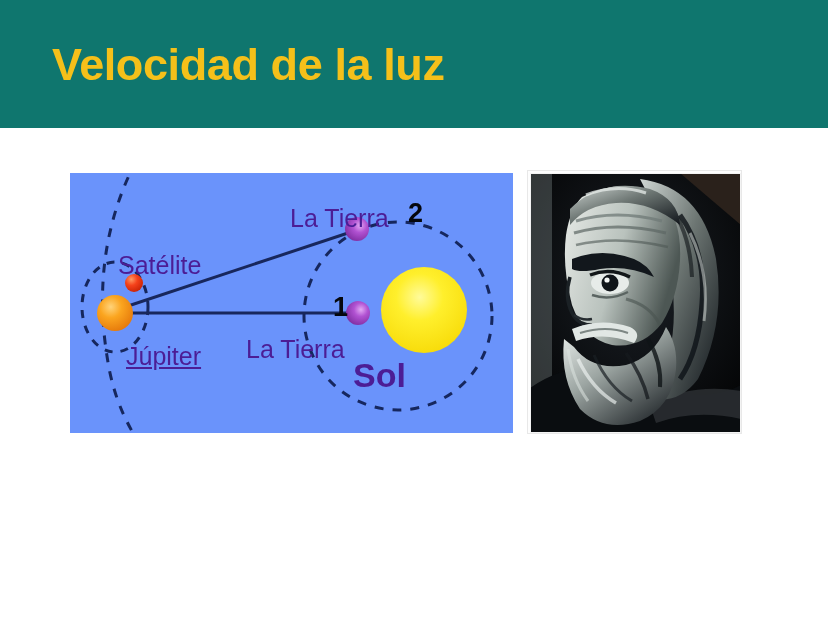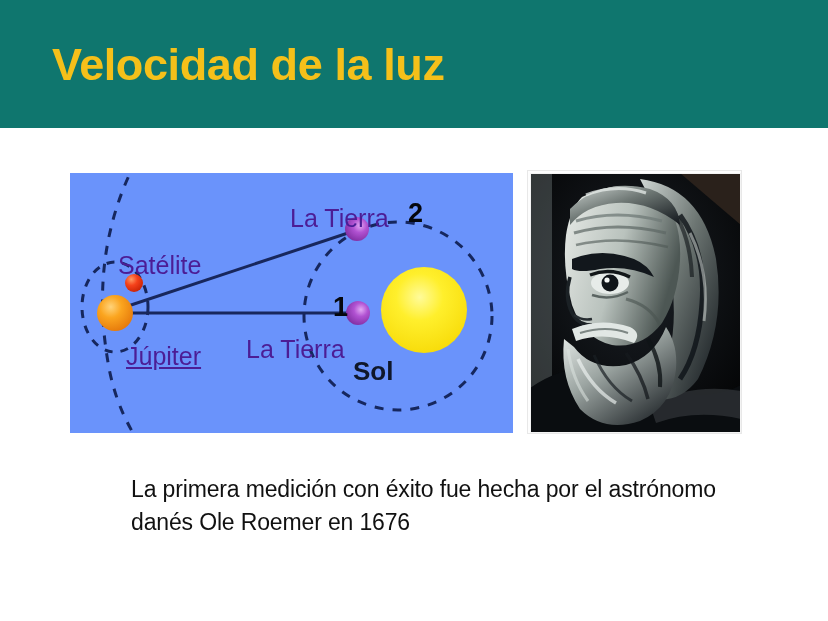--- a/index.html
+++ b/index.html
@@ -77,23 +77,23 @@
     position: absolute;
     color: #05070d;
     font-family: "Liberation Sans", sans-serif;
     font-size: 27px;
     font-weight: bold;
     white-space: nowrap;
     line-height: 1;
   }
   .diagram-bold {
     position: absolute;
-    color: #0f172a;
-    font-family: "Liberation Sans", sans-serif;
-    font-size: 26px;
+    color: #4c1d95;
+    font-family: "Liberation Sans", sans-serif;
+    font-size: 34px;
     font-weight: bold;
     white-space: nowrap;
     line-height: 1;
   }
   #label-satelite { left: 48px; top: 80px; }
   #label-jupiter  { left: 56px; top: 171px; text-decoration: underline; }
   #label-tierra-2 { left: 220px; top: 33px; }
   #num-2          { left: 338px; top: 27px; }
   #label-tierra-1 { left: 176px; top: 164px; }
   #num-1          { left: 263px; top: 121px; }
@@ -263,15 +263,14 @@
       <path d="M48 186 Q62 216 86 230" fill="none" stroke="#f0f4f2" stroke-width="3.5" opacity="0.65"></path>
       <path d="M64 182 Q78 214 102 228" fill="none" stroke="#1a1f23" stroke-width="3" opacity="0.7"></path>
       <path d="M96 180 Q112 202 118 226" fill="none" stroke="#151a1e" stroke-width="3.5" opacity="0.75"></path>
       <path d="M118 166 Q132 190 130 214" fill="none" stroke="#0f1417" stroke-width="4" opacity="0.8"></path>
       <path d="M38 176 Q42 206 58 228" fill="none" stroke="#dde3e0" stroke-width="3" opacity="0.55"></path>
 
       <rect x="0.5" y="0.5" width="210" height="259" fill="none" stroke="#f3f3f3" stroke-width="1"></rect>
     </svg>
   </div>
 
-  <div id="caption">La primera medición con éxito fue hecha por el astrónomo danés Ole Roemer en 1676</div>
 
 </div>
 
 </body></html>

